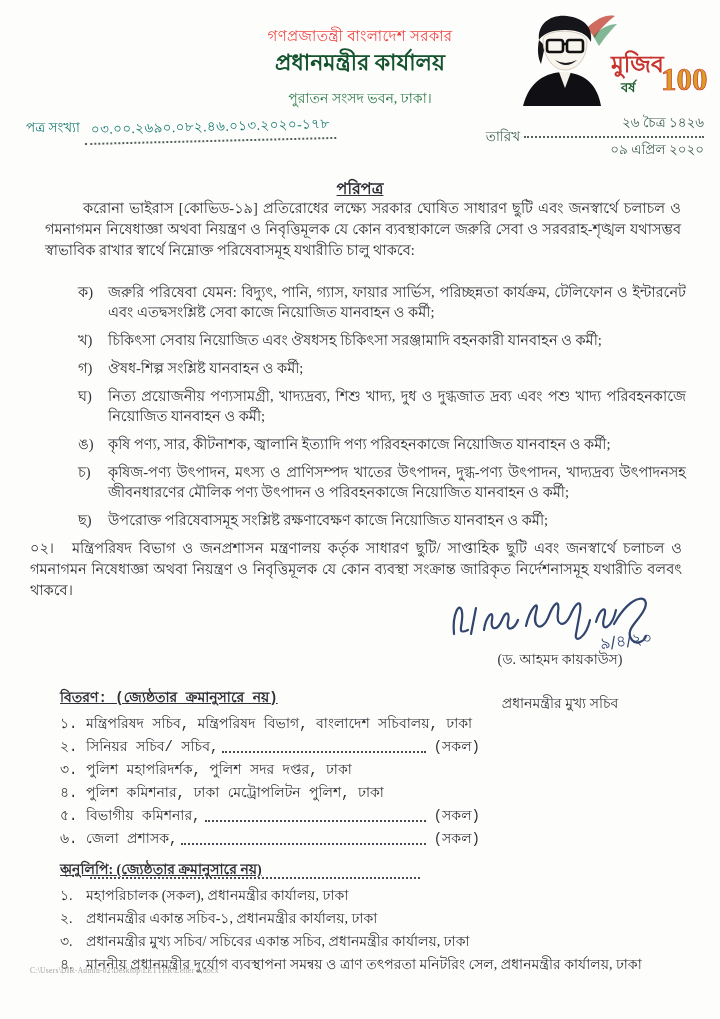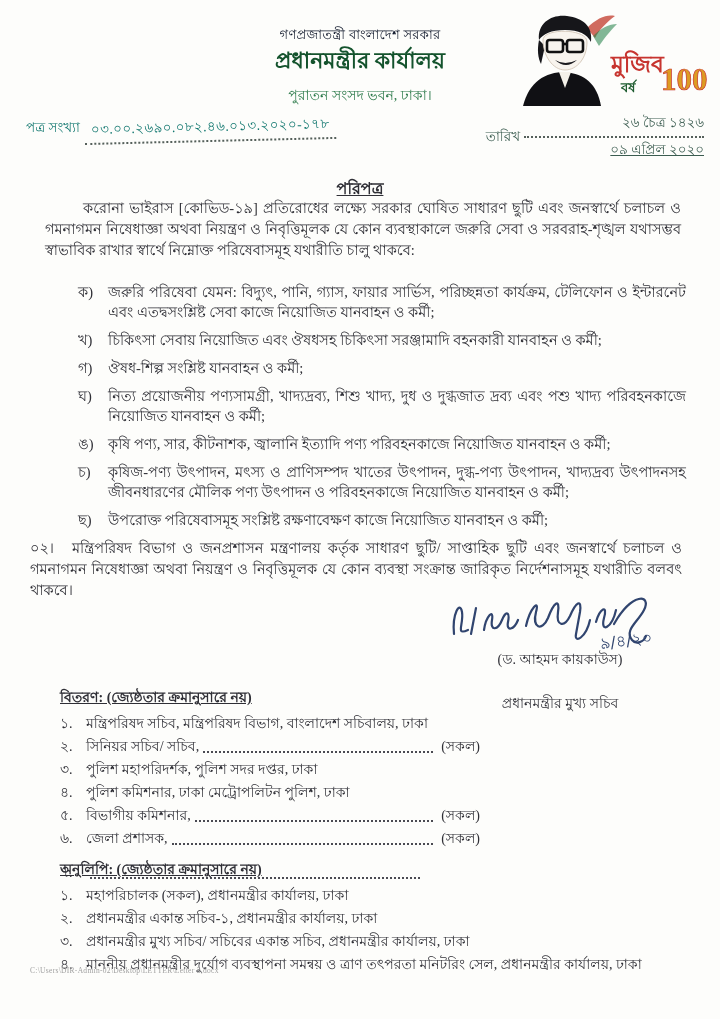--- a/index.html
+++ b/index.html
@@ -8,53 +8,53 @@
     position:relative;
     width:720px;height:1019px;
     margin:0 auto;
     background:#fdfdfb;
     font-family:"Liberation Serif","DejaVu Serif",serif;
     color:#2f2f36;
     overflow:hidden;
   }
   
   .letterhead{position:absolute;top:26px;left:0;width:720px;text-align:center;line-height:1.35;}
-  .gov-line{font-size:13px;color:#0f172a;letter-spacing:.3px;text-align:center;}
+  .gov-line{font-size:15px;color:#ef4444;letter-spacing:.3px;text-align:center;}
   .office-line{font-size:22px;font-weight:bold;color:#14532d;margin-top:2px;}
   .addr-line{font-size:14px;color:#2c7a4a;margin-top:12px;}
   
   .logo{position:absolute;top:10px;left:503px;width:205px;height:96px;}
   
   .memo{position:absolute;top:116px;left:26px;display:flex;align-items:flex-end;color:#0f766e;}
   .memo-label{font-size:13.5px;padding-bottom:2px;}
   .memo-stack{display:flex;flex-direction:column;margin-left:5px;transform:rotate(-1.4deg);}
   .memo-number{font-size:13.5px;letter-spacing:.4px;padding:0 6px 1px;border-bottom:2px dotted #55605b;}
   .datebox{position:absolute;top:112px;right:16px;display:flex;align-items:center;color:#3b5c50;}
   .date-label{font-size:13.5px;margin-right:4px;}
   .date-stack{display:flex;flex-direction:column;align-items:flex-end;width:180px;}
   .date-top{font-size:13.5px;padding-bottom:1px;}
   .date-rule{width:100%;border-bottom:2px dotted #55605b;}
-  .date-bottom{font-size:13.5px;padding-top:1px;text-decoration:underline;}
+  .date-bottom{font-size:13.5px;padding-top:1px;}
   
   .doc-title{position:absolute;top:176px;left:0;width:720px;text-align:center;font-size:16px;font-weight:bold;text-decoration:underline;}
   .para1{position:absolute;top:198px;left:45px;width:636px;font-size:14.5px;line-height:21px;text-align:justify;text-indent:38px;}
   .svc-list{position:absolute;top:282px;left:78px;width:608px;}
   .svc-item{display:flex;margin-bottom:8px;font-size:14.5px;line-height:20px;}
   .svc-label{width:30px;flex:0 0 30px;}
   .svc-text{flex:1;text-align:justify;}
   .para2{position:absolute;top:538px;left:30px;width:652px;font-size:14.5px;line-height:21px;text-align:justify;}
   .para2-label{padding-right:18px;}
   
   .sign-block{position:absolute;top:588px;left:428px;width:264px;text-align:center;}
   .sign-scrawl{display:block;margin:0 auto;}
   .sign-date{position:absolute;top:40px;left:172px;font-size:16px;color:#31456f;transform:rotate(-7deg);font-family:"DejaVu Sans",sans-serif;}
   .sign-name{font-size:14px;margin-top:-4px;}
   .sign-desig{font-size:14px;margin-top:20px;}
   
-  .dist{position:absolute;top:686px;left:60px;width:420px;}
+  .dist{position:absolute;top:686px;left:60px;width:420px;font-family:Liberation Mono, monospace;}
   .copies{position:absolute;top:858px;left:60px;width:640px;}
   .list-head{font-size:14px;font-weight:bold;text-decoration:underline;margin-bottom:4px;}
   .li-row{display:flex;font-size:14px;line-height:20px;margin-bottom:3px;align-items:flex-end;}
   .li-num{width:26px;flex:0 0 26px;}
   .li-text{white-space:nowrap;}
   .li-text-wrap{flex:1;}
   .leader{flex:1;border-bottom:2px dotted #4a4a52;margin:0 8px 4px 4px;}
   .leader-fixed{width:330px;border-bottom:2px dotted #4a4a52;margin:0 8px 4px 4px;}
   .li-suffix{flex:0 0 auto;}
   .row-gap{margin-top:14px;}

